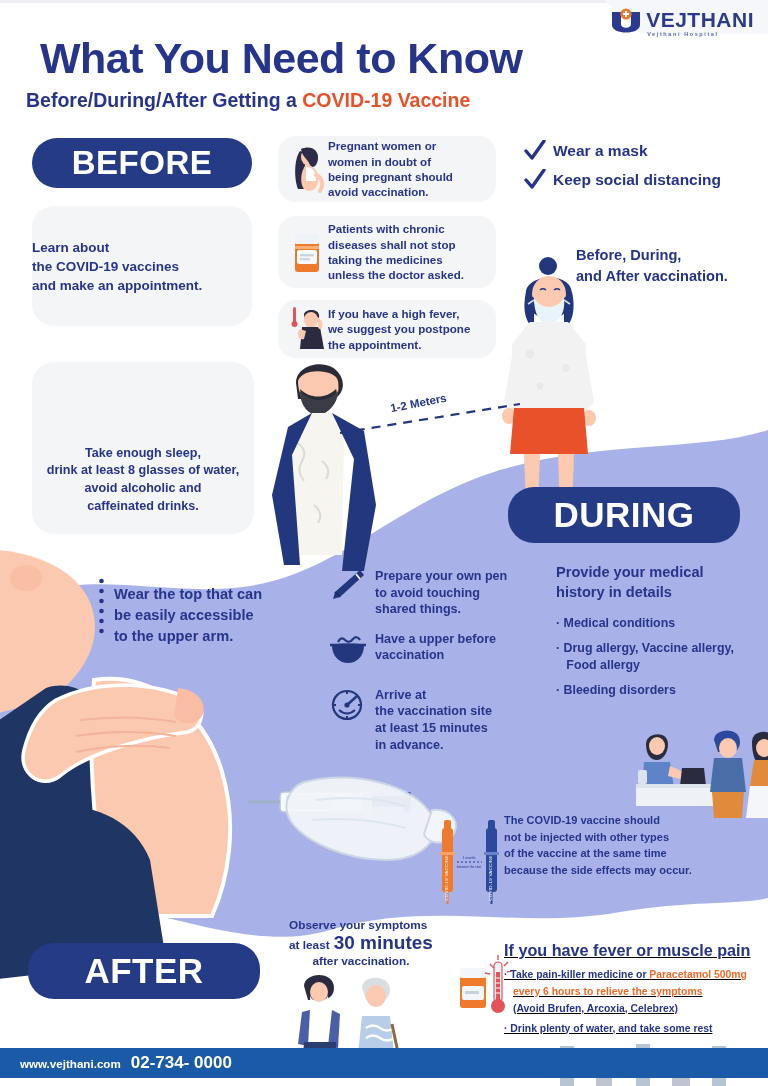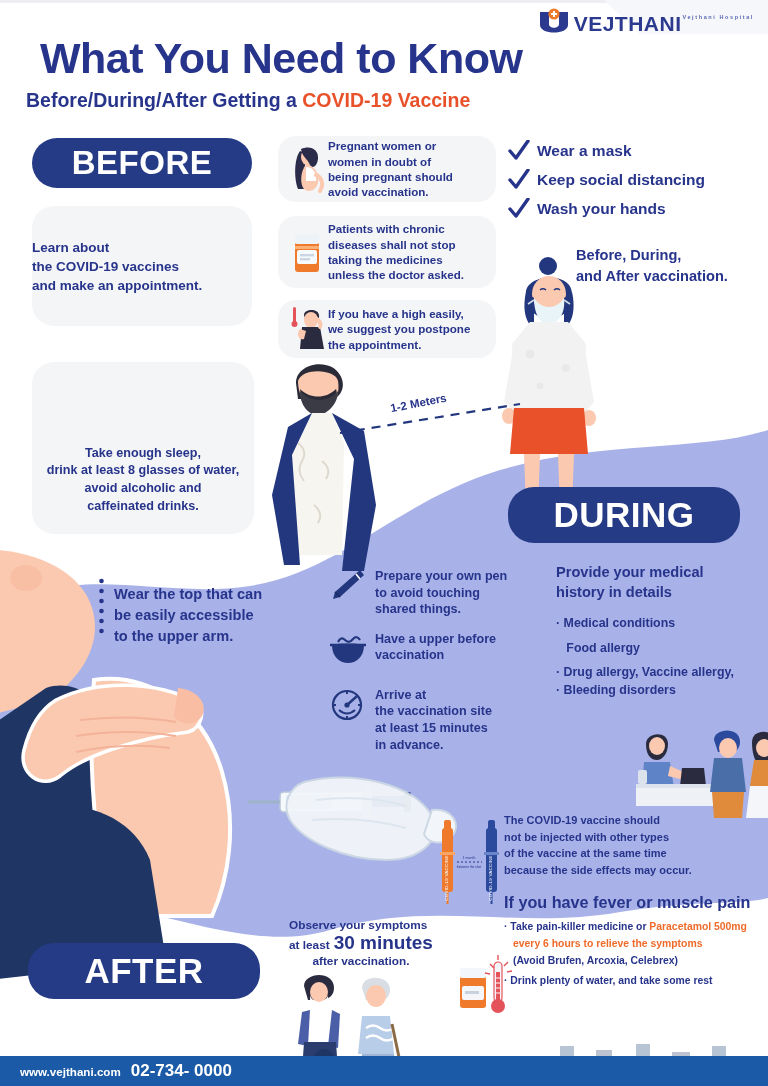--- a/index.html
+++ b/index.html
@@ -18,21 +18,21 @@
 
   
   .bg-layer { position: absolute; inset: 0; pointer-events: none; }
   .logo-wrap {
     position: absolute; right: 14px; top: 8px;
     display: flex; align-items: center; gap: 3px; z-index: 6;
   }
   .logo-v {
     position: relative; width: 34px; height: 30px;
   }
-  .logo-text-block { display: flex; flex-direction: row; line-height: 1; }
+  .logo-text-block { display: flex; flex-direction: column; line-height: 1; }
   .logo-main {
     font-size: 21px; font-weight: 700; color: #2b3a8f;
     letter-spacing: 0.5px;
   }
   .logo-sub {
     font-size: 5.5px; font-weight: 700; color: #5a68b5;
     letter-spacing: 1.6px; margin-top: 2px; padding-left: 1px;
   }
 
   .title-main {
@@ -83,21 +83,21 @@
   .tipcard .tip-txt {
     font-size: 11.6px; font-weight: 700; color: #27348b; line-height: 1.33;
   }
   #tip-pregnant { left: 278px; top: 136px; width: 218px; height: 66px; }
   #tip-chronic  { left: 278px; top: 216px; width: 218px; height: 72px; }
   #tip-fever    { left: 278px; top: 300px; width: 218px; height: 58px; }
 
   .tip-illus { width: 42px; min-width: 42px; height: 48px; position: relative; }
 
   
-  .check-list { position: absolute; left: 508px; top: 140px; z-index: 7; }
+  .check-list { position: absolute; left: 524px; top: 140px; z-index: 7; }
   .check-row { display: flex; align-items: center; gap: 7px; margin-bottom: 7px; }
   .check-row .lbl { font-size: 15.5px; font-weight: 700; color: #27348b; white-space: nowrap; }
   .tick { width: 22px; height: 22px; }
 
   .bda-text {
     position: absolute; left: 576px; top: 245px; z-index: 7;
     font-size: 14.6px; font-weight: 700; color: #27348b; line-height: 1.42;
   }
 
   
@@ -139,29 +139,29 @@
 
   
   .observe {
     position: absolute; left: 289px; top: 918px; z-index: 9;
   }
   .observe .ln1 { font-size: 11.8px; font-weight: 700; color: #27348b; }
   .observe .ln2 { font-size: 11.8px; font-weight: 700; color: #27348b; display: flex; align-items: baseline; gap: 4px; }
   .observe .ln2 .big { font-size: 19px; font-weight: 700; color: #27348b; }
   .observe .ln3 { font-size: 11.8px; font-weight: 700; color: #27348b; text-align: center; }
 
-  .fever-block { position: absolute; left: 504px; top: 893px; z-index: 9; width: 264px; }
+  .fever-block { position: absolute; left: 504px; top: 941px; z-index: 9; width: 264px; text-decoration: underline; }
   .fever-title { font-size: 16.2px; font-weight: 700; color: #27348b; margin-bottom: 7px; }
   .fever-line { font-size: 10.4px; font-weight: 700; color: #27348b; line-height: 1.62; }
   .fever-line .orange { color: #ef6b2a; }
   .fever-line.indent { padding-left: 9px; }
 
   
   .footer {
-    position: absolute; left: 0; bottom: 0; width: 768px; height: 30px;
+    position: absolute; left: 0; bottom: 8px; width: 768px; height: 30px;
     background: #1b5aa6; z-index: 10;
   }
   .footer .f-inner {
     position: absolute; left: 20px; top: 0; height: 30px;
     display: flex; align-items: center; gap: 10px;
   }
   .footer .f-site { font-size: 11.6px; font-weight: 700; color: #ffffff; }
   .footer .f-phone { font-size: 17px; font-weight: 700; color: #ffffff; }
 
   .nowrap { white-space: nowrap; }
@@ -499,44 +499,38 @@
         <rect x="7" y="2" width="3" height="16" rx="1.5" fill="#e4535a"></rect>
         <circle cx="8.5" cy="19" r="3" fill="#e4535a"></circle>
         <path d="M18 10 C 18 4, 32 3, 33 10 C 34 15, 30 18, 26 18 L20 18 Z" fill="#2b2b3f"></path>
         <ellipse cx="25" cy="15" rx="7" ry="8" fill="#fbc9b0"></ellipse>
         <path d="M16 22 L34 22 L38 44 L14 44 Z" fill="#2b2b3f"></path>
         <path d="M14 24 C 10 28, 12 36, 18 34 L20 26 Z" fill="#fbc9b0"></path>
         <path d="M34 22 C 36 16, 30 12, 26 14" stroke="#fbc9b0" stroke-width="4" fill="none" stroke-linecap="round"></path>
       </svg>
     </span>
     <span class="tip-txt">
-      <span>If you have a high easily,</span><br>
+      <span>If you have a high fever,</span><br>
       <span>we suggest you postpone</span><br>
       <span>the appointment.</span>
     </span>
   </div>
 
   <div class="check-list">
     <div class="check-row">
       <svg class="tick" viewBox="0 0 22 22">
         <path d="M2 11 L8 18 L20 1" stroke="#27348b" stroke-width="3.4" fill="none" stroke-linecap="round" stroke-linejoin="round"></path>
       </svg>
       <span class="lbl">Wear a mask</span>
     </div>
     <div class="check-row">
       <svg class="tick" viewBox="0 0 22 22">
         <path d="M2 11 L8 18 L20 1" stroke="#27348b" stroke-width="3.4" fill="none" stroke-linecap="round" stroke-linejoin="round"></path>
       </svg>
       <span class="lbl">Keep social distancing</span>
-    </div>
-    <div class="check-row">
-      <svg class="tick" viewBox="0 0 22 22">
-        <path d="M2 11 L8 18 L20 1" stroke="#27348b" stroke-width="3.4" fill="none" stroke-linecap="round" stroke-linejoin="round"></path>
-      </svg>
-      <span class="lbl">Wash your hands</span>
     </div>
   </div>
 
   <div class="bda-text">
     <div>Before, During,</div>
     <div>and After vaccination.</div>
   </div>
 
   <div class="meters-label">1-2 Meters</div>
 
@@ -607,22 +601,22 @@
       </span>
     </div>
   </div>
 
   <div class="med-history">
     <div class="mh-title">
       <span>Provide your medical</span><br>
       <span>history in details</span>
     </div>
     <div class="mh-item">· Medical conditions</div>
+    <div class="mh-item nowrap" style="margin-bottom:0;">· Drug allergy, Vaccine allergy,</div>
     <div class="mh-item">&nbsp;&nbsp; Food allergy</div>
-    <div class="mh-item nowrap" style="margin-bottom:0;">· Drug allergy, Vaccine allergy,</div>
     <div class="mh-item">· Bleeding disorders</div>
   </div>
 
   <div class="vaccine-warn">
     <div>The COVID-19 vaccine should</div>
     <div>not be injected with other types</div>
     <div>of the vaccine at the same time</div>
     <div>because the side effects may occur.</div>
   </div>
 

